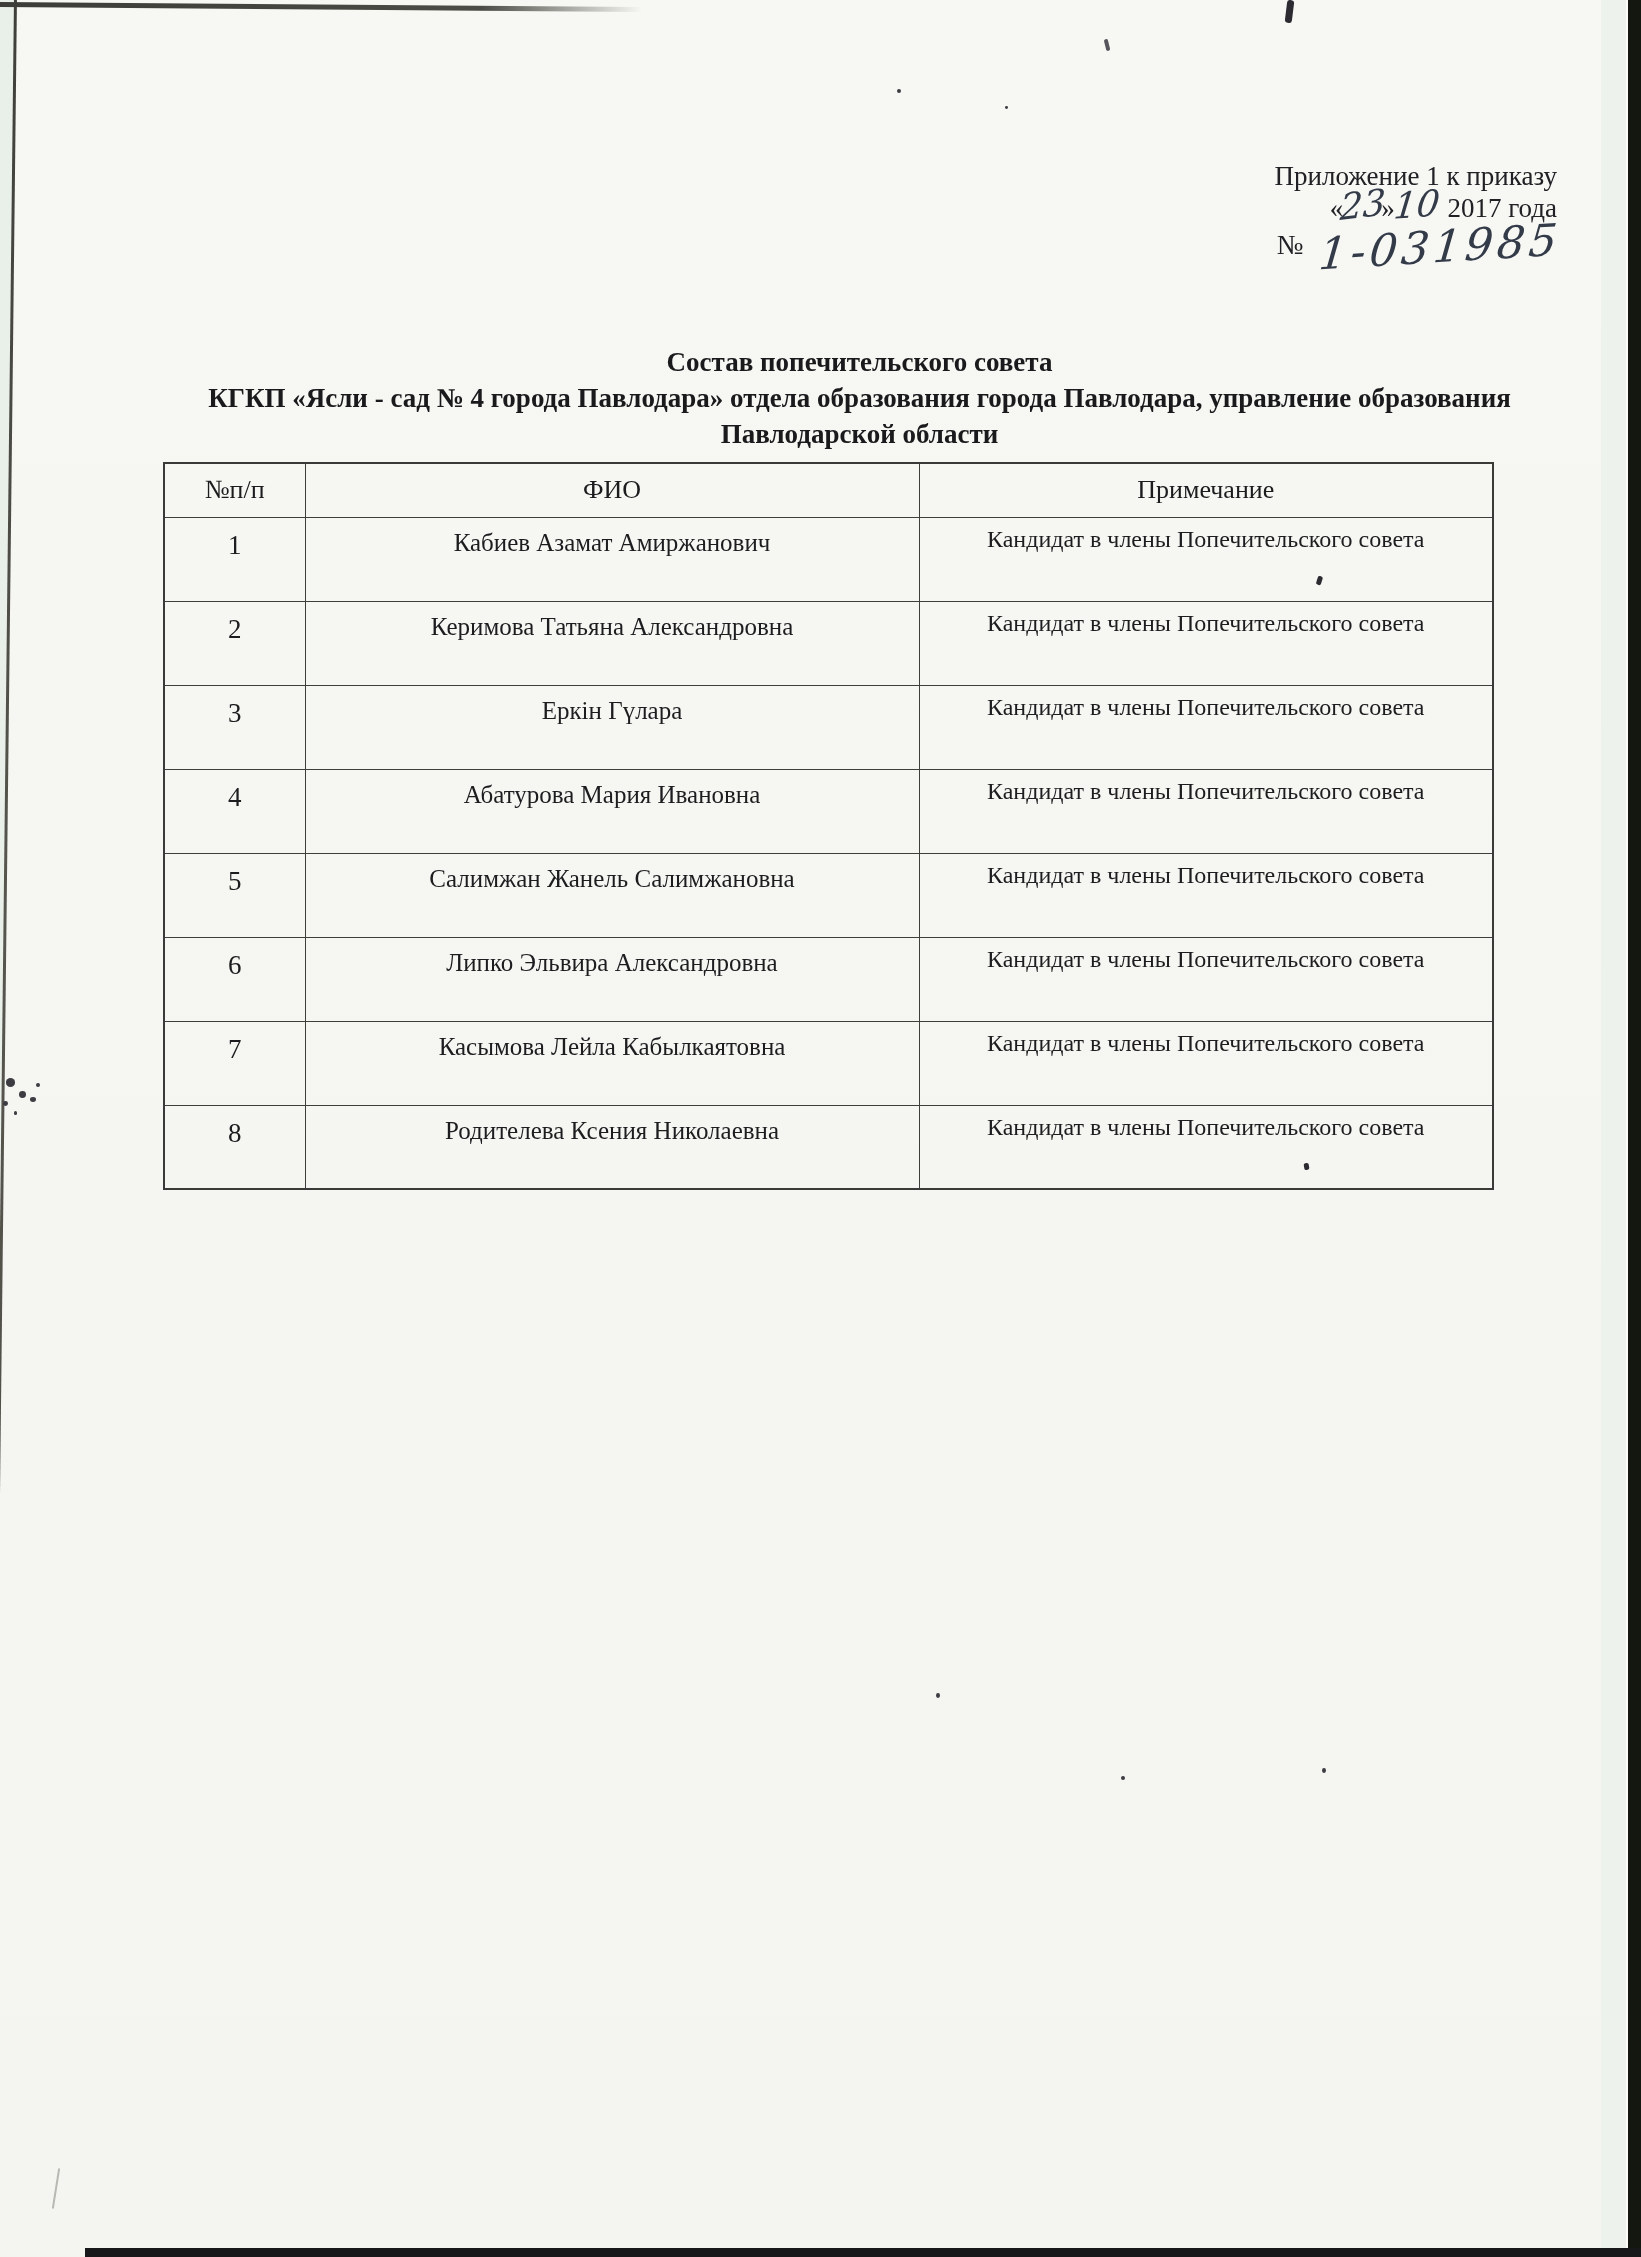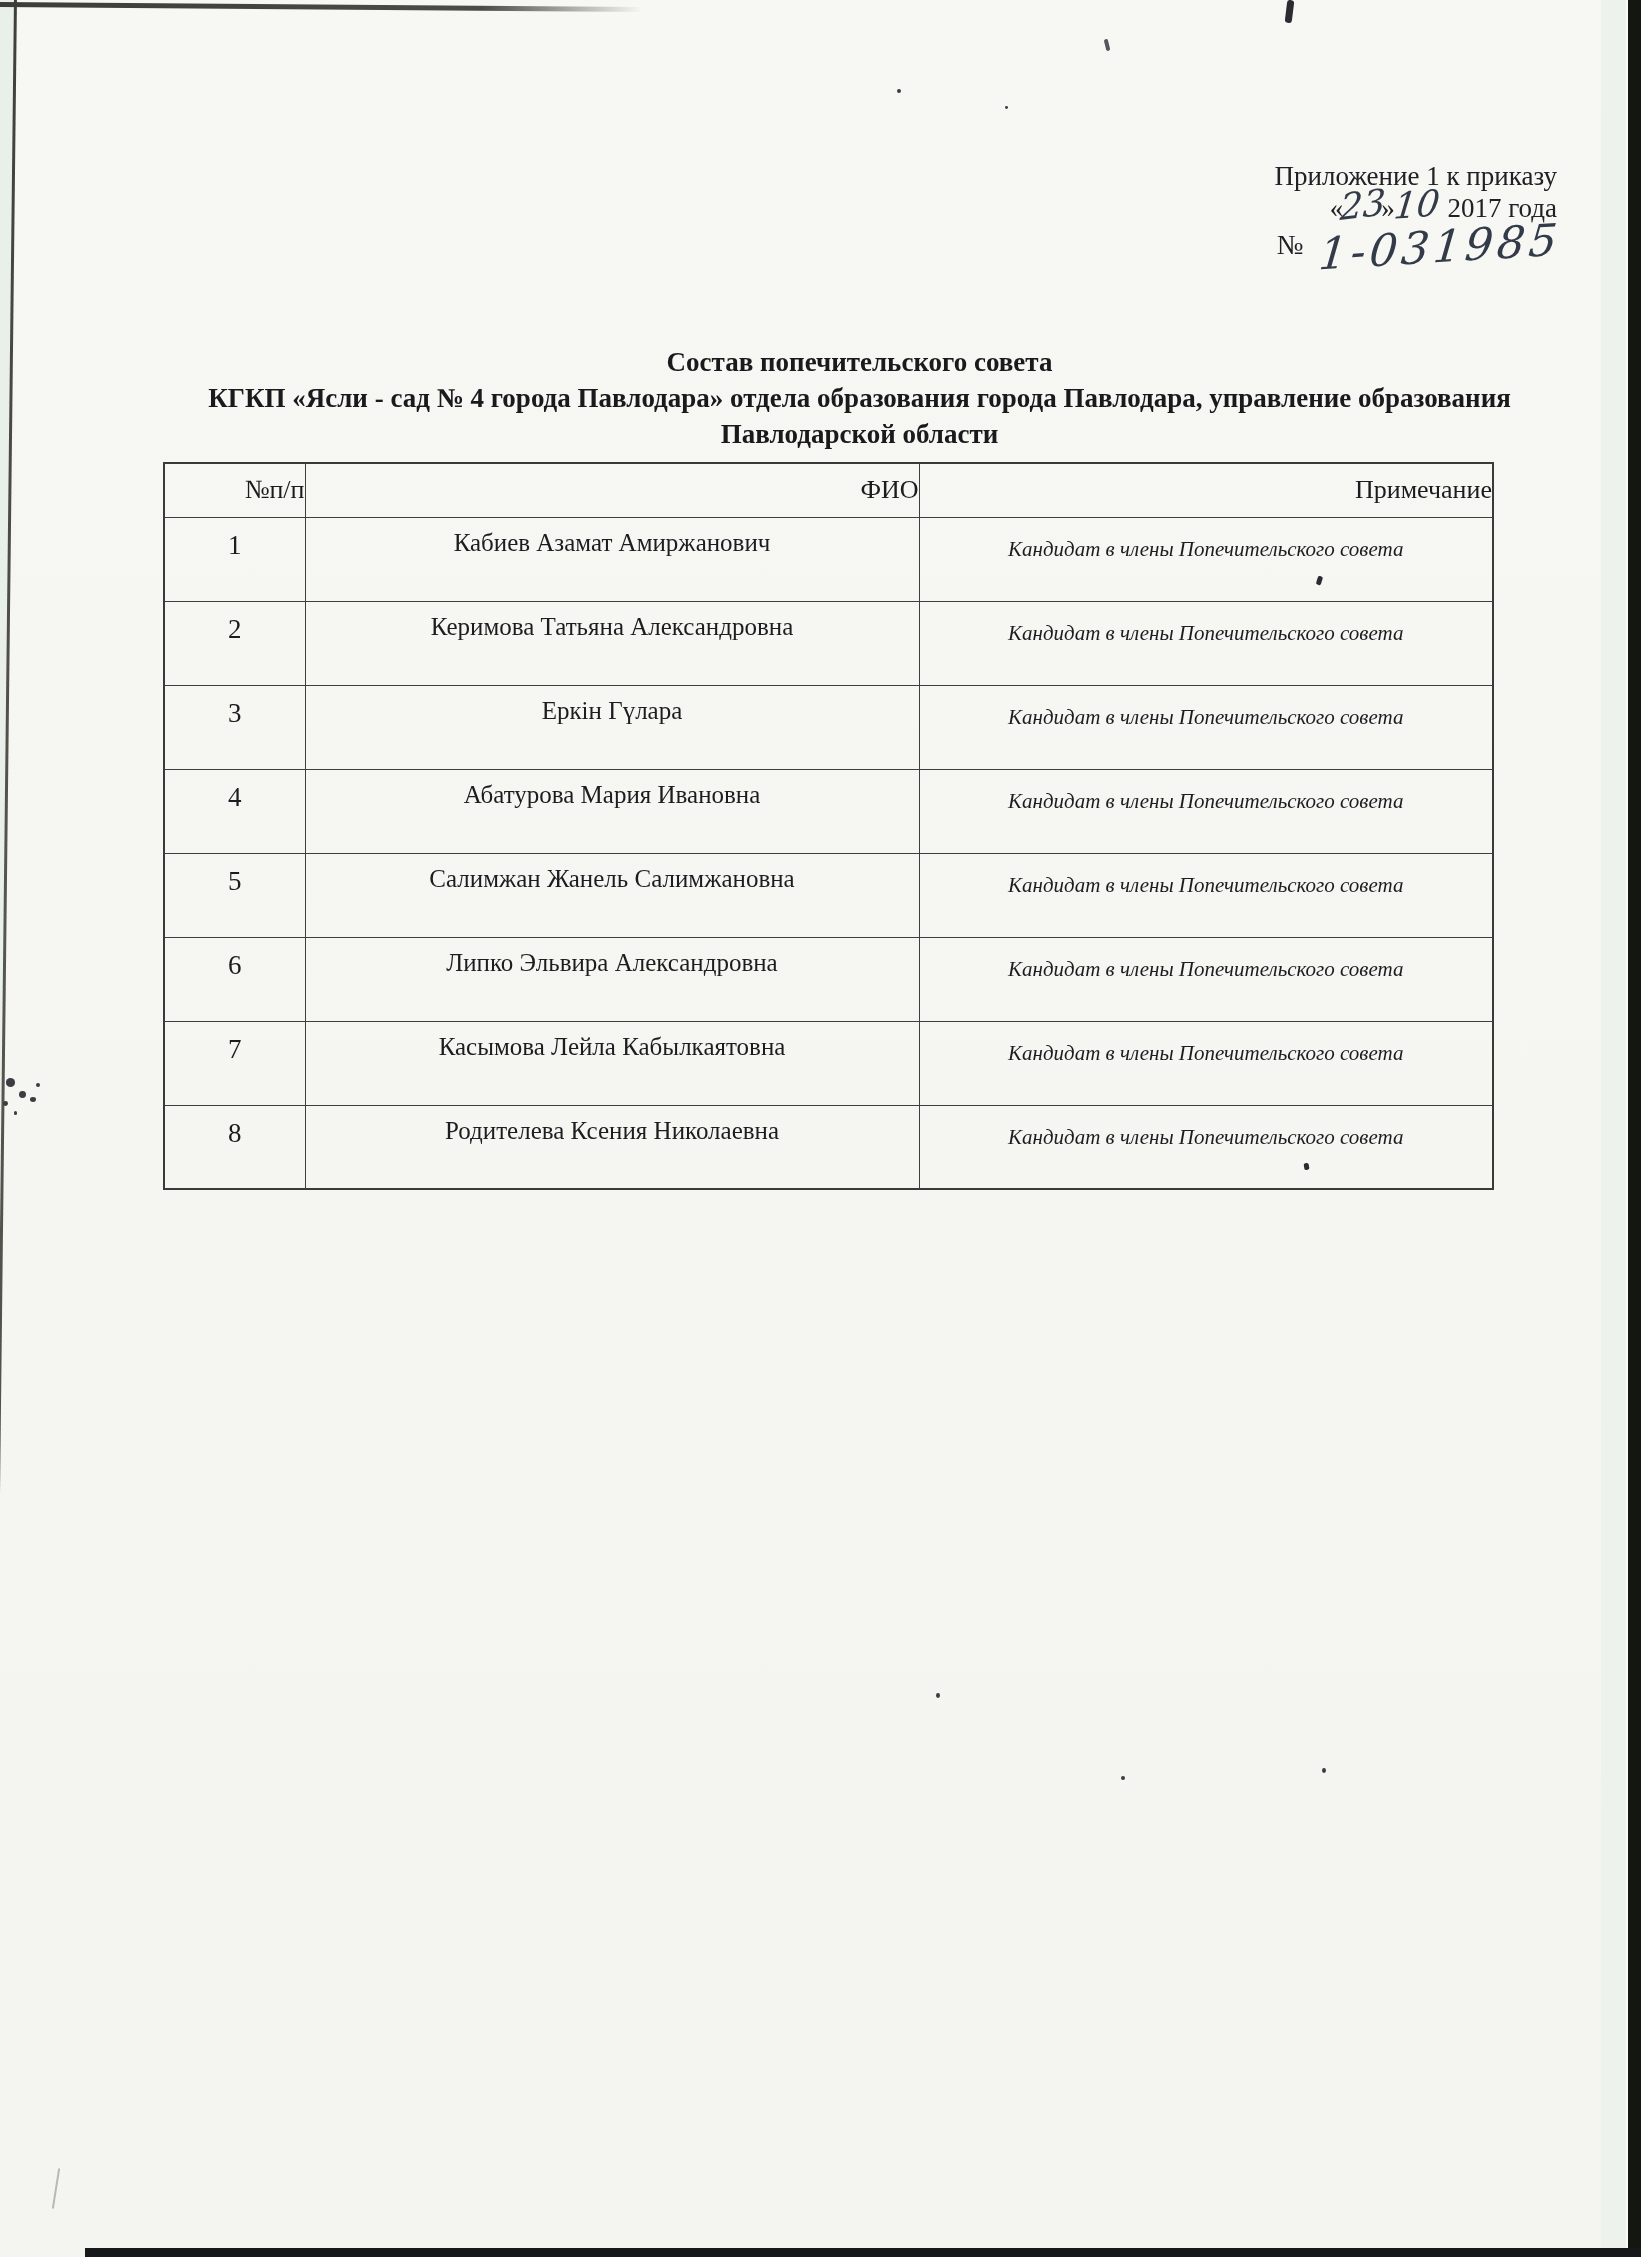--- a/index.html
+++ b/index.html
@@ -39,24 +39,24 @@
 
   
   table.roster { position:absolute; left:163px; top:462px; width:1329px;
     border-collapse:collapse; table-layout:fixed; }
   table.roster col.c1 { width:141px; } table.roster col.c2 { width:614px; } table.roster col.c3 { width:574px; }
   table.roster { border:2.9px solid #3a3a38; }
   table.roster th, table.roster td { border:1.9px solid #3e3e3c; vertical-align:top;
     text-align:center; padding:0; overflow:hidden; }
   table.roster thead tr { height:54px; }
   table.roster tbody tr { height:84px; }
-  table.roster th { font-weight:normal; font-size:26px; padding-top:10.6px;text-align:right; }
+  table.roster th { font-weight:normal; font-size:26px; padding-top:10.6px; }
   table.roster td { font-size:25px; padding-top:11px; color:#1d1d20; }
   table.roster td.num { font-size:27px; padding-top:12.6px; }
-  table.roster td.note { font-size:21px; padding-top:19px;font-style:italic; }
+  table.roster td.note { font-size:24px; padding-top:8px; }
 
   
   .speck { position:absolute; background:#3c3c42; border-radius:50%; }
   .ink-mark { position:absolute; background:#2b2b31; }
 </style>
 </head>
 <body>
 
 <div class="canvas">
 

